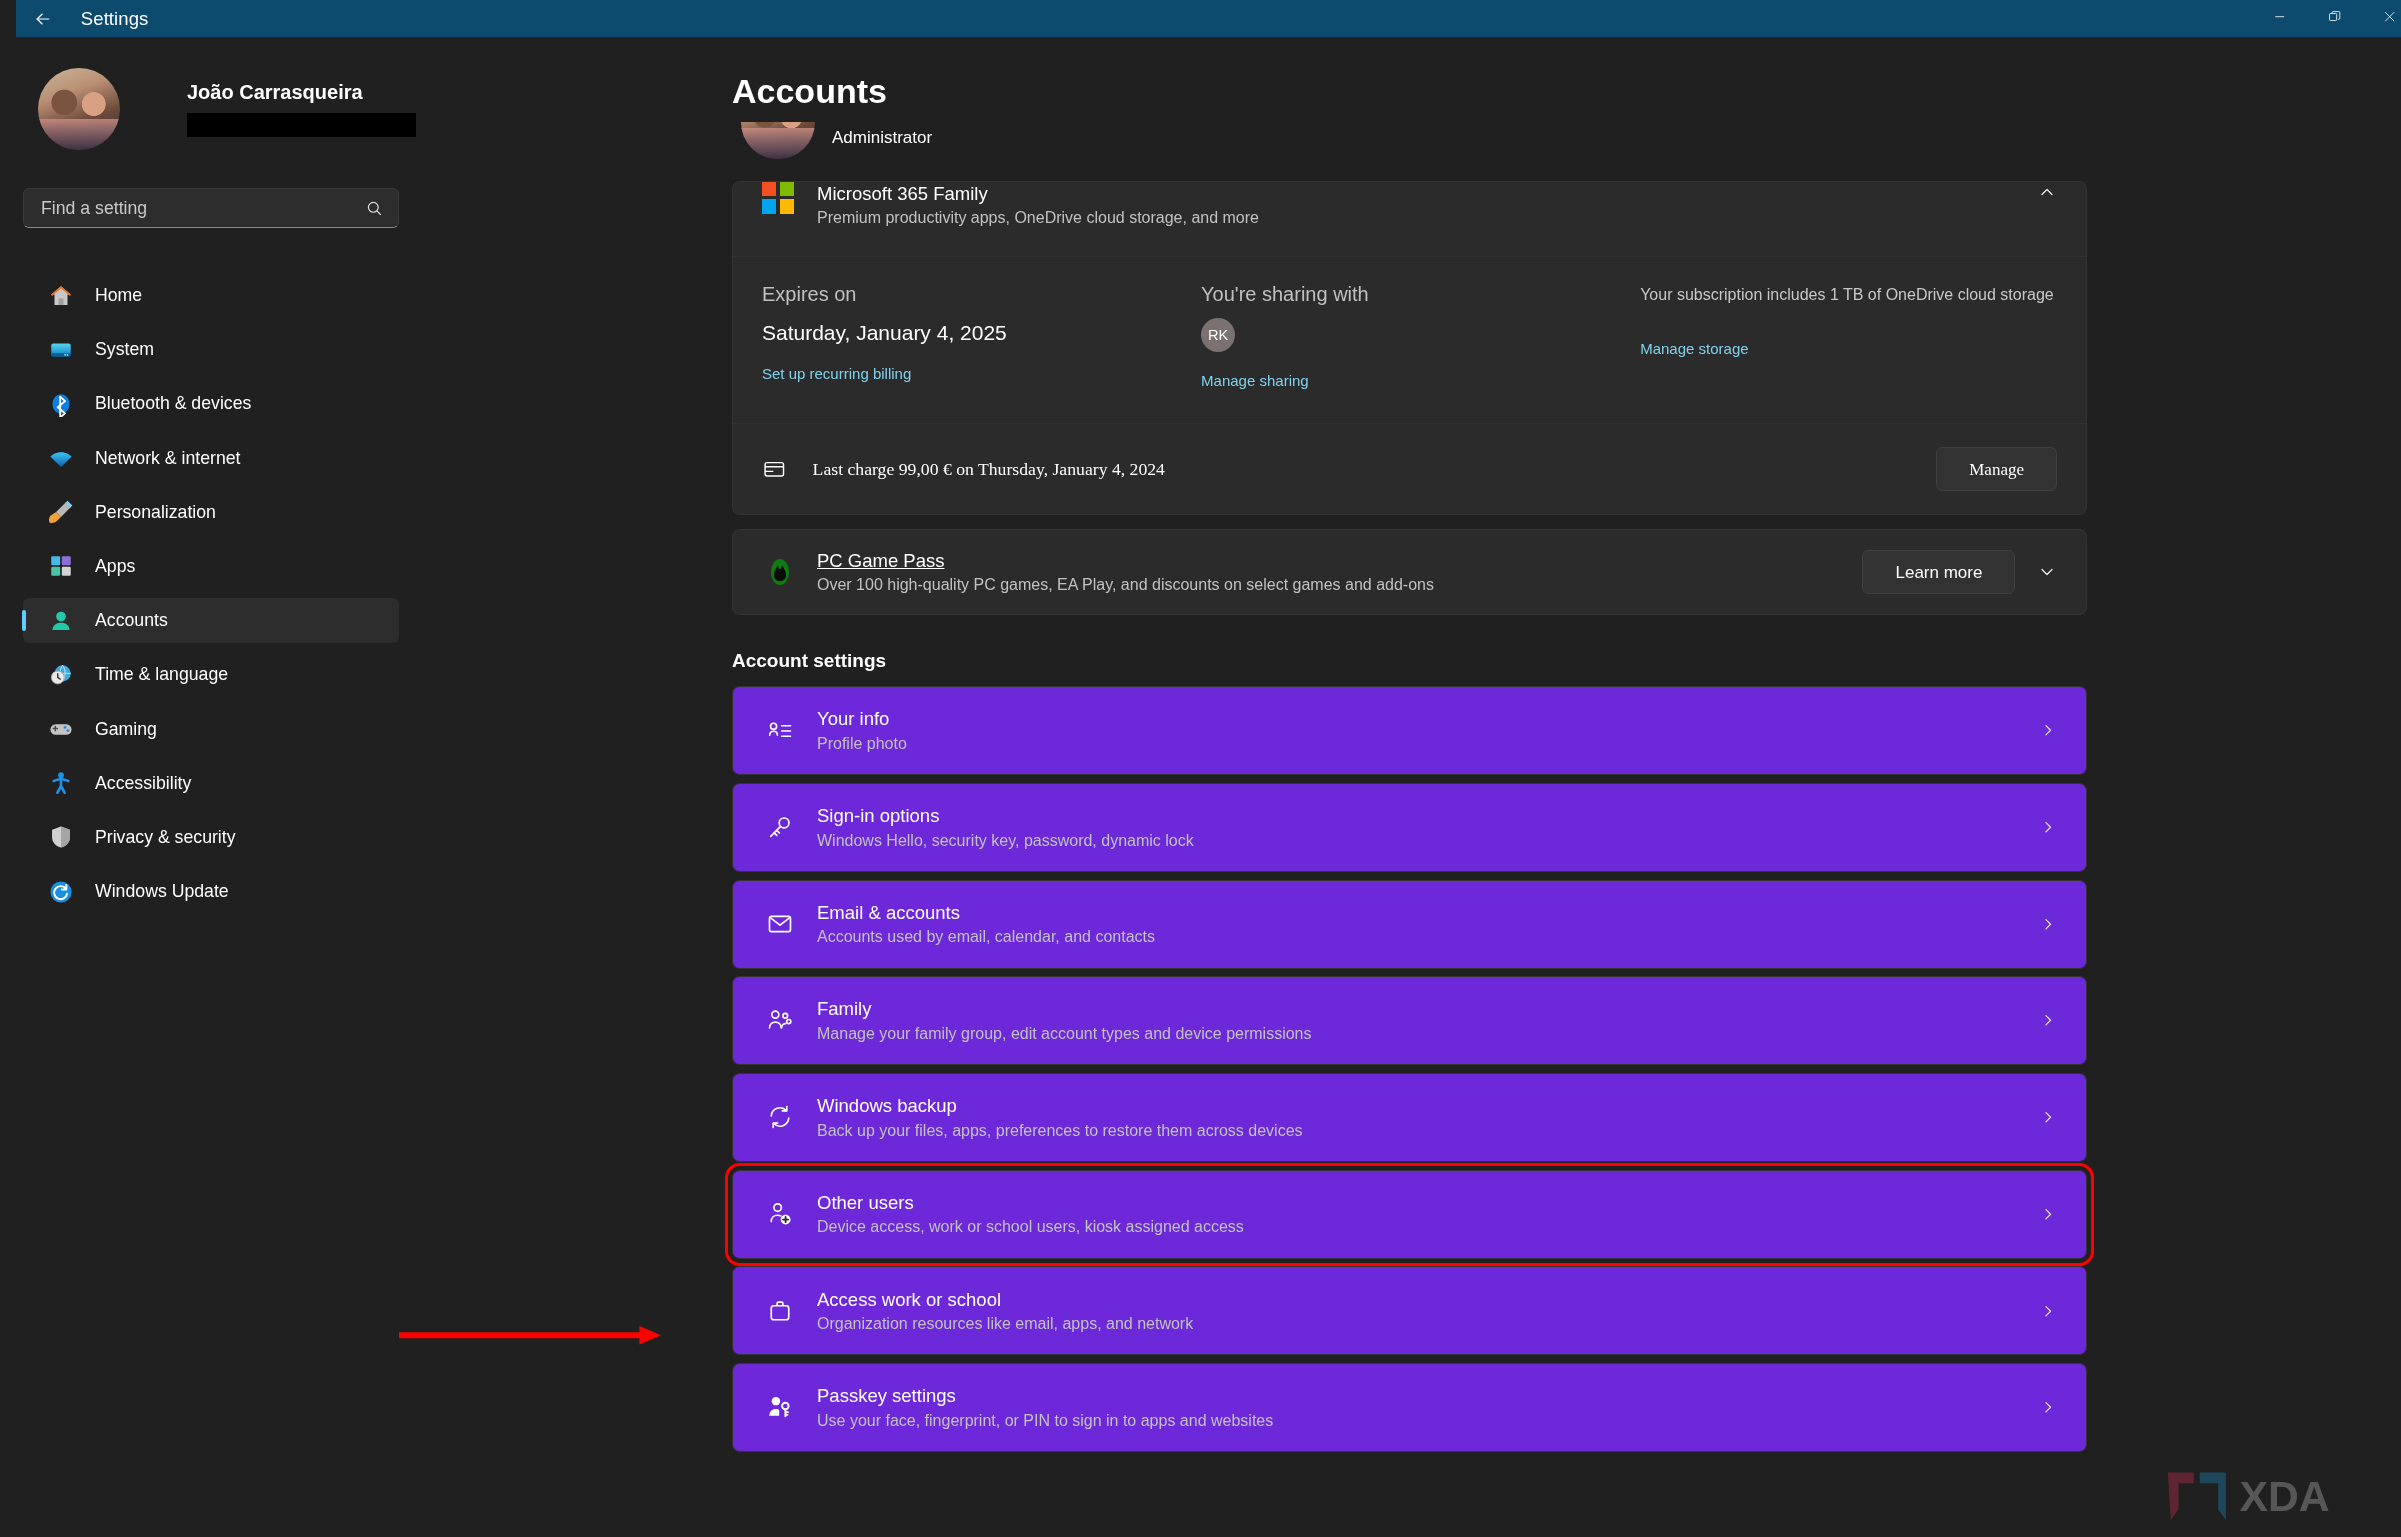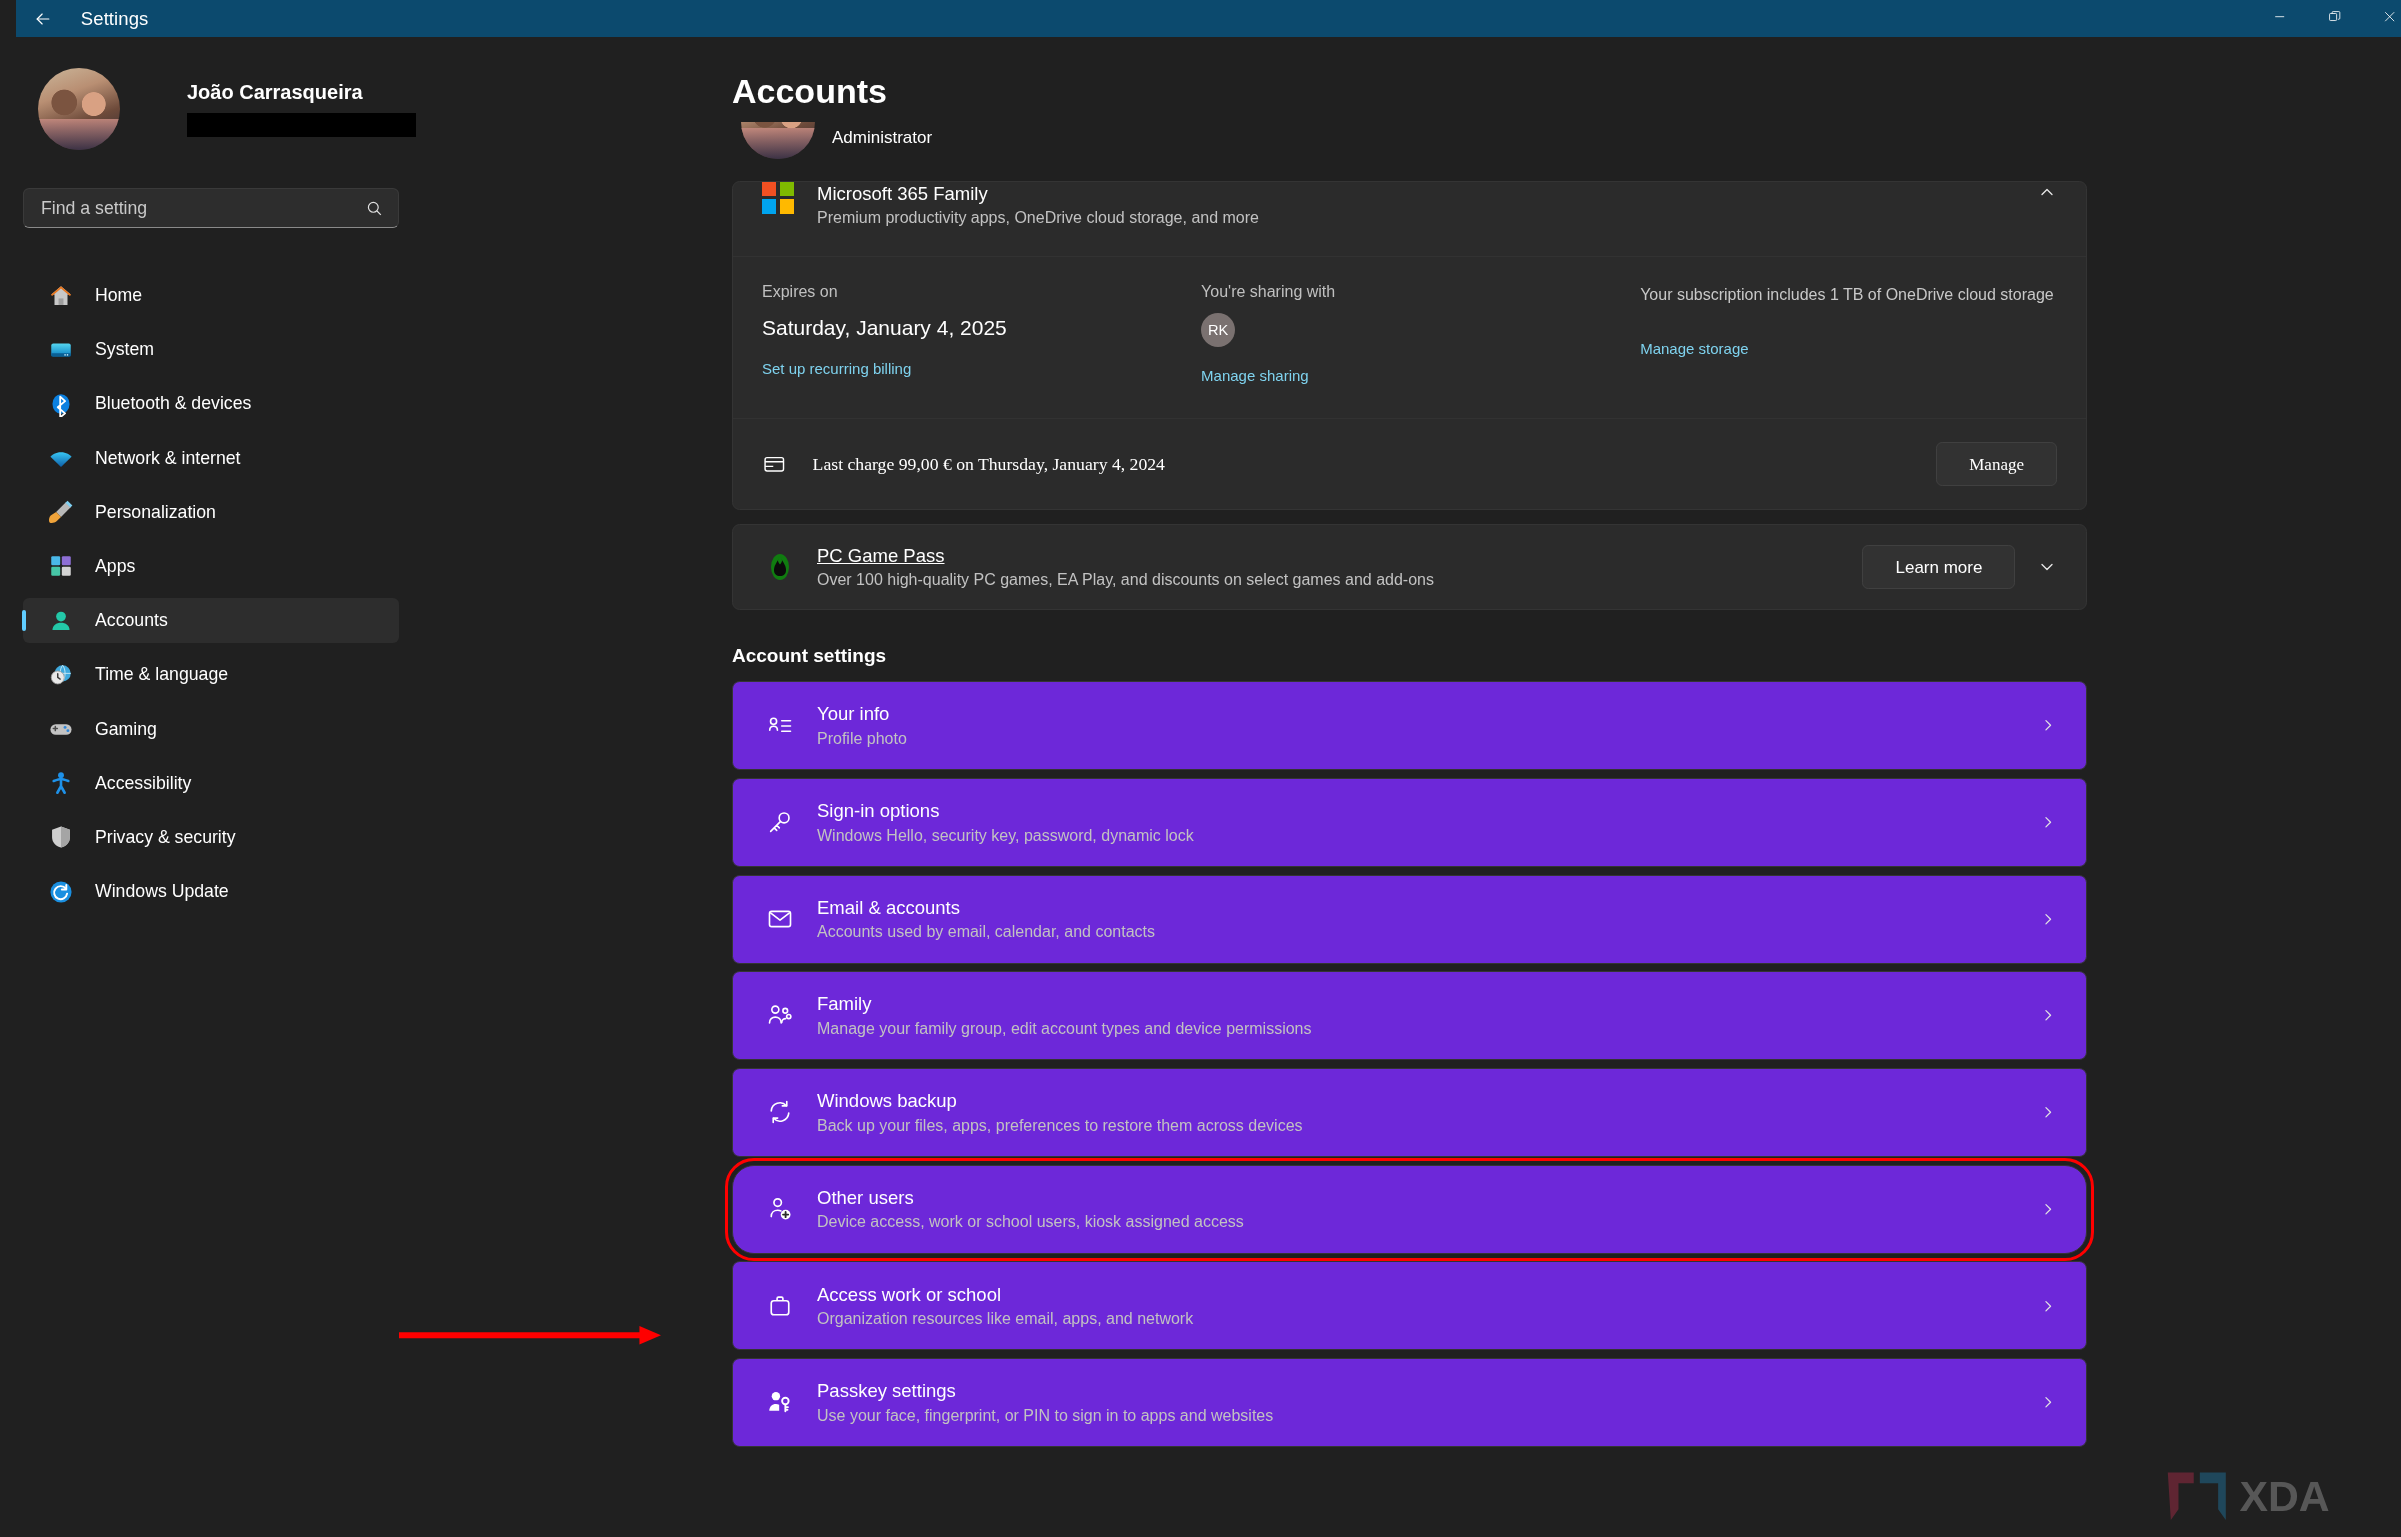--- a/index.html
+++ b/index.html
@@ -137,21 +137,21 @@
   .m365-titles { margin-left: 23px; flex: 1; }
   .m365-title { font-size: 18.5px; color: #ffffff; line-height: 1.25; }
   .m365-sub { font-size: 16px; color: #c2c2c2; margin-top: 3.8px; }
   .chev-up { color: #e6e6e6; display: flex; }
 
   .m365-body {
     display: flex; padding: 17px 29px 34px 29px; border-top: 0.8px solid #323232;
   }
   .m365-col { width: 454px; }
   .m365-col.wide { width: 431px; }
-  .col-label { font-size: 16px; color: #c0c0c0; margin-top: 9.2px; }
+  .col-label { font-size: 20px; color: #c0c0c0; margin-top: 9.2px; }
   .col-value { font-size: 21px; color: #ffffff; margin-top: 15.4px; }
   .col-link { font-size: 15px; color: #7fd3ef; margin-top: 20px; display: inline-block; }
   .rk-avatar {
     width: 34px; height: 34px; border-radius: 50%; background: #7a7170;
     display: flex; align-items: center; justify-content: center;
     font-size: 14.6px; color: #ffffff; margin-top: 12.3px;
   }
   .col-note { font-size: 16px; color: #c8c8c8; line-height: 1.45; margin-top: 9.2px; }
 
   .m365-charge {
@@ -181,21 +181,21 @@
 
   
   .section-title {
     margin-top: 35px; font-size: 19px; font-weight: 700; color: #ffffff;
   }
   .settings-list { margin-top: 14px; }
   .setting-row {
     position: relative; background: #6d28d9; border: 0.8px solid #343434; border-radius: 7.7px;
     height: 89px; display: flex; align-items: center; padding: 0 29px; margin-bottom: 7.7px;
   }
-  .setting-row.highlighted { outline: 3.8px solid #ff0000; outline-offset: 4.6px; border-radius: 22px; }
+  .setting-row.highlighted { outline: 3.8px solid #ff0000; outline-offset: 4.6px; }
   .row-icon { width: 35px; flex: none; color: #ffffff; display: flex; align-items: center; justify-content: center; }
   .row-texts { margin-left: 20px; flex: 1; }
   .row-title { font-size: 18.5px; color: #ffffff; }
   .row-sub { font-size: 16px; color: #c2c2c2; margin-top: 4.6px; }
   .row-chev { color: #e3e3e3; display: flex; }
 
   
   .red-arrow {
     position: absolute; left: 399px; top: 1326px; width: 262px; height: 18.5px;
     pointer-events: none;

